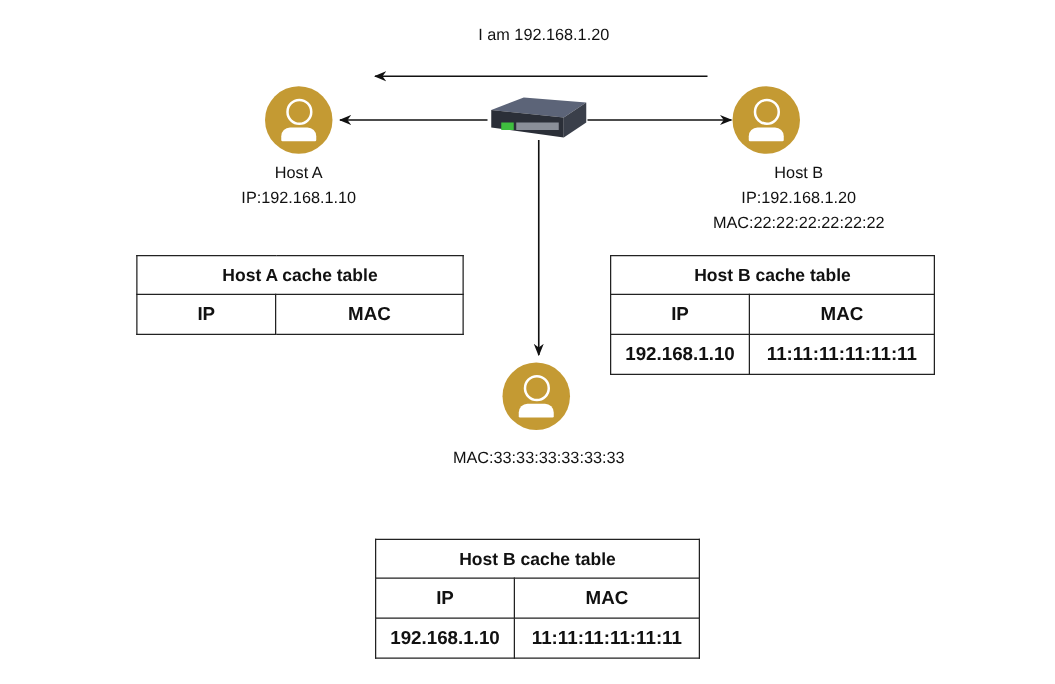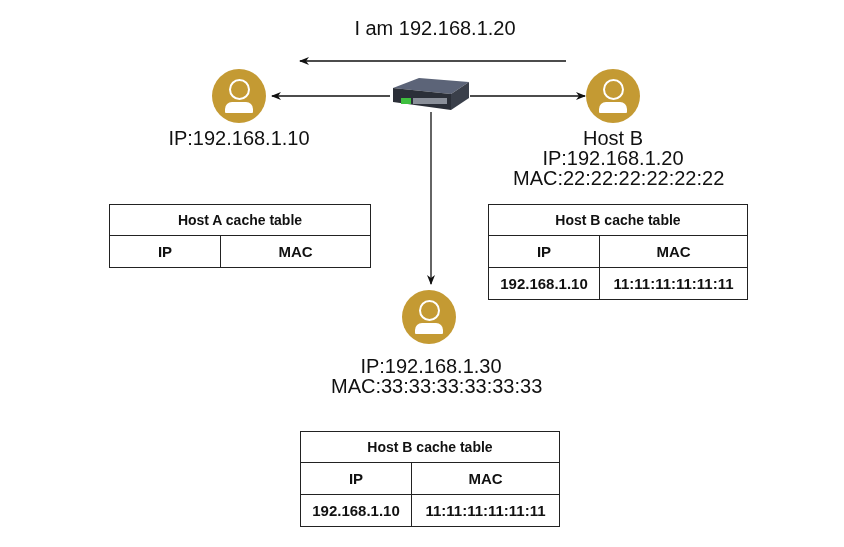--- a/index.html
+++ b/index.html
@@ -1,19 +1,19 @@
 <!DOCTYPE html>
 <html><head>
   <meta charset="utf-8">
   <style>
     html, body { margin: 0; padding: 0; background: #ffffff; }
     body { width: 844px; height: 547px; position: relative; overflow: hidden;
            font-family: "Liberation Sans", sans-serif; color: #111; }
     .abs { position: absolute; }
-    .label { position: absolute; text-align: center; font-size: 20px; line-height: 20px; white-space: nowrap; }
+    .label { position: absolute; text-align: center; font-size: 13px; line-height: 20px; white-space: nowrap; }
     .label div { height: 20px; }
     .avatar { position: absolute; width: 54px; height: 54px; border-radius: 50%; background: #c49a33; }
     .avatar .head { position: absolute; left: 17px; top: 10px; width: 17px; height: 17px; border: 2px solid #fff; border-radius: 50%; box-sizing: content-box; }
     .avatar .body { position: absolute; left: 13px; top: 33px; width: 28px; height: 11px; background: #fff; border-radius: 7px 7px 1px 1px; }
     table.cache { position: absolute; border-collapse: collapse; font-size: 15px; background: #fff; }
     table.cache td, table.cache th { border: 1.5px solid #222; text-align: center; padding: 0; font-weight: bold; }
     table.cache th { font-weight: bold; font-size: 14px; height: 30px; }
     table.cache td { height: 31px; }
     svg.lines { position: absolute; left: 0; top: 0; }
   </style>
@@ -42,39 +42,39 @@
   <polygon points="62,20 80,8 80,24 62,36" fill="#3a3f4a"></polygon>
   <rect x="12" y="24" width="10" height="6" fill="#3fbf3f"></rect>
   <rect x="24" y="24" width="34" height="6" fill="#8a8f99"></rect>
 </svg>
 
 <div class="avatar" style="left:212px; top:69px;">
   <div class="head"></div>
   <div class="body"></div>
 </div>
 <div class="label" style="left:139px; top:128px; width:200px;">
+  <div>Host A</div>
   <div>IP:192.168.1.10</div>
 </div>
 
 <div class="avatar" style="left:586px; top:69px;">
   <div class="head"></div>
   <div class="body"></div>
 </div>
-<div class="label" style="left:513px; top:128px; width:200px;">
+<div class="label" style="left:539px; top:128px; width:200px;">
   <div>Host B</div>
   <div>IP:192.168.1.20</div>
   <div>MAC:22:22:22:22:22:22</div>
 </div>
 
 <div class="avatar" style="left:402px; top:290px;">
   <div class="head"></div>
   <div class="body"></div>
 </div>
 <div class="label" style="left:331px; top:356px; width:200px;">
-  <div>IP:192.168.1.30</div>
   <div>MAC:33:33:33:33:33:33</div>
 </div>
 
 <table class="cache" style="left:109px; top:204px; width:262px;padding-left:35px;">
   <tbody>
       <tr>
         <th colspan="2">Host A cache table</th>
       </tr>
   <tr>
     <td style="width:110px;">IP</td>

